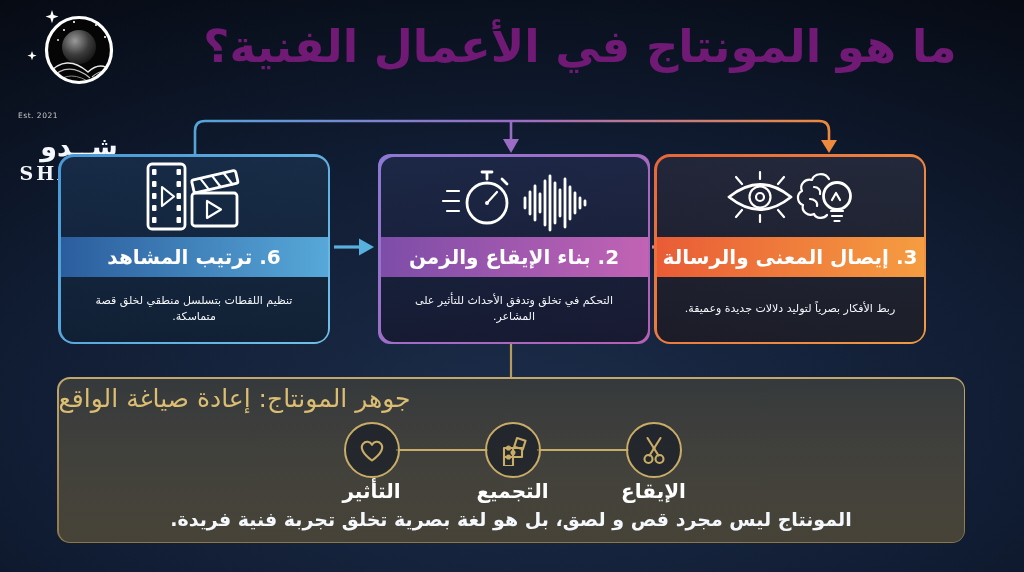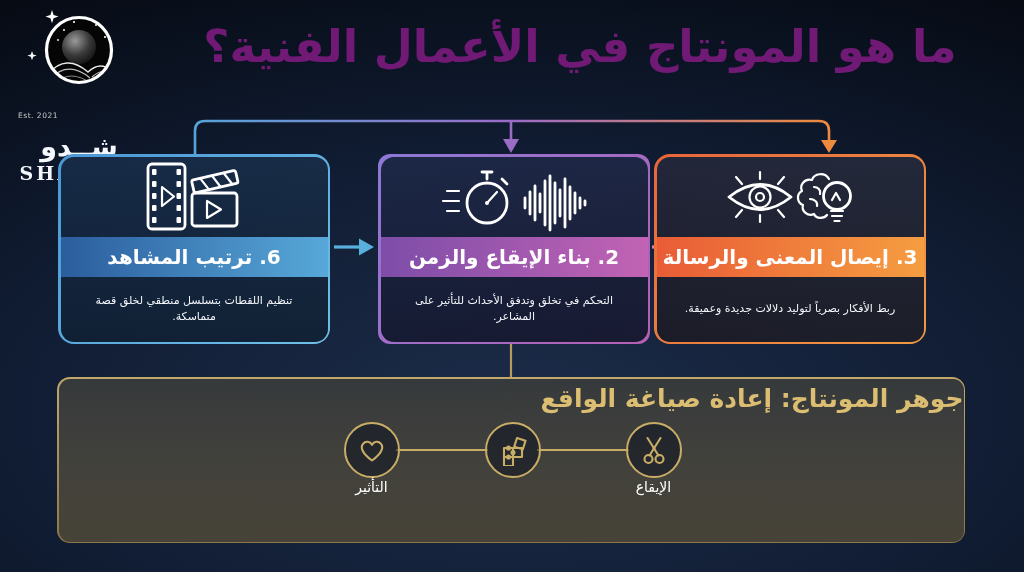--- a/index.html
+++ b/index.html
@@ -51,31 +51,31 @@
   .card-body{flex:1;display:flex;align-items:center;justify-content:center;text-align:center;
     color:var(--text_white);font-size:11px;font-weight:normal;line-height:1.42;padding:0 14px;direction:rtl;}
   .icon-stroke{fill:none;stroke:#fff;stroke-width:2.8;stroke-linecap:round;stroke-linejoin:round;}
   .icon-thin{fill:none;stroke:#fff;stroke-width:2.2;stroke-linecap:round;stroke-linejoin:round;}
 
   
   #footer{left:57px;top:377px;width:908px;height:166px;border-radius:13px;padding:1.5px;box-sizing:border-box;
     background:linear-gradient(180deg,#c3a86c,#8d7747);}
   #footer .inner{position:relative;width:100%;height:100%;border-radius:11px;
     background:linear-gradient(180deg, rgba(14,26,46,.78) 0%, rgba(12,23,42,.55) 100%);}
-  #footer-title{top:5px;left:0;width:100%;text-align:right;color:var(--gold_title);
-    font-size:25px;font-weight:bold;direction:rtl;}
+  #footer-title{top:5px;left:0;width:100%;text-align:left;color:var(--gold_title);
+    font-size:25px;font-weight:normal;direction:rtl;}
   .step-line{top:70px;height:2px;background:var(--gold);}
   #step-line-1{left:337px;width:92px;}
   #step-line-2{left:478px;width:92px;}
   .step-circle{top:43px;width:52px;height:52px;border:2px solid var(--gold);border-radius:50%;
     display:flex;align-items:center;justify-content:center;background:rgba(8,16,30,.5);}
   #circle-impact{left:285px;} #circle-assembly{left:426px;} #circle-selection{left:567px;}
   .gold-stroke{fill:none;stroke:var(--gold);stroke-width:2.1;stroke-linecap:round;stroke-linejoin:round;}
   .gold-fill{fill:var(--gold);}
-  .step-label{top:100px;width:160px;text-align:center;color:#fff;font-size:14px;font-weight:normal;direction:rtl;}
+  .step-label{top:100px;width:160px;text-align:center;color:#fff;font-size:20px;font-weight:bold;direction:rtl;}
   #label-impact{left:233px;} #label-assembly{left:374px;} #label-selection{left:515px;}
   #footer-note{top:129px;left:0;width:100%;text-align:center;color:var(--text_white);
     font-size:19px;font-weight:bold;direction:rtl;}
 </style>
 </head>
 <body>
 
 <div class="abs" id="logo">
   <svg width="146" height="84" viewBox="0 0 146 84">
     <defs>
@@ -258,16 +258,18 @@
           <path d="M9.5 4 L20.5 21.5"></path>
           <path d="M22.5 4 L11.5 21.5"></path>
           <circle cx="10.5" cy="25" r="4"></circle>
           <circle cx="21.5" cy="25" r="4"></circle>
         </g>
         <circle class="gold-fill" cx="16" cy="14.5" r="1.4"></circle>
       </svg>
     </div>
 
     <div class="abs step-label" id="label-impact">التأثير</div>
+    <div class="abs step-label" id="label-assembly">التجميع</div>
     <div class="abs step-label" id="label-selection">الإيقاع</div>
 
+    <div class="abs" id="footer-note">المونتاج ليس مجرد قص و لصق، بل هو لغة بصرية تخلق تجربة فنية فريدة.</div>
   </div>
 </div>
 
 </body></html>

